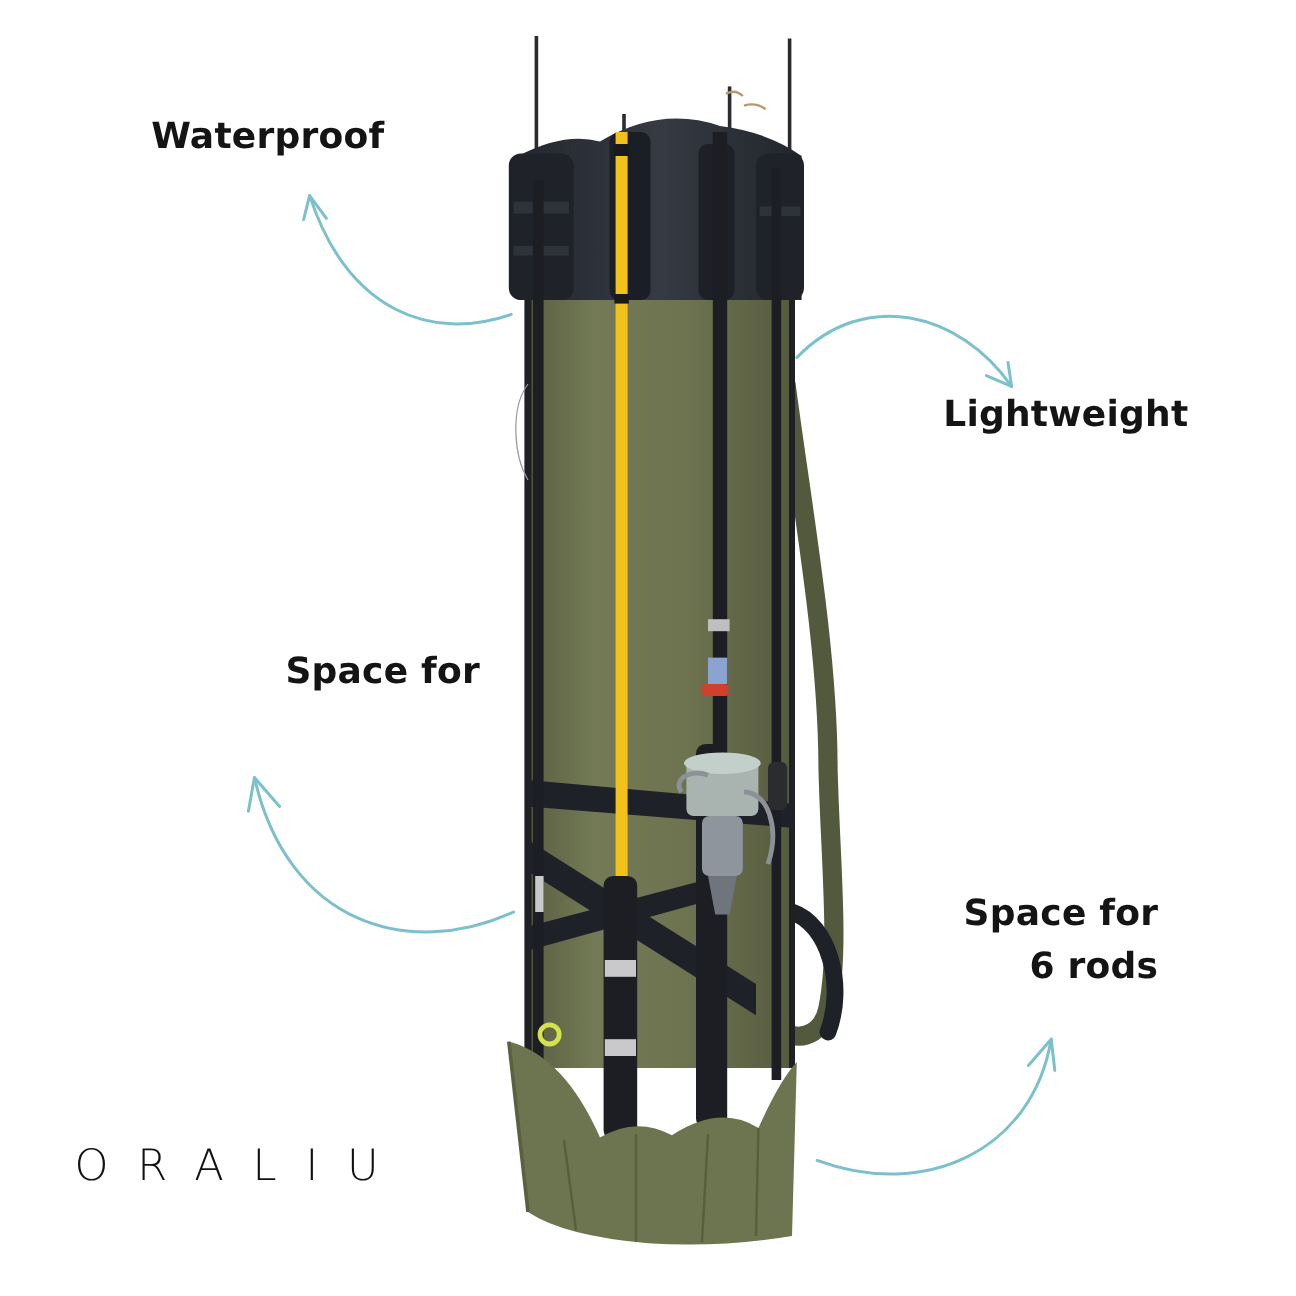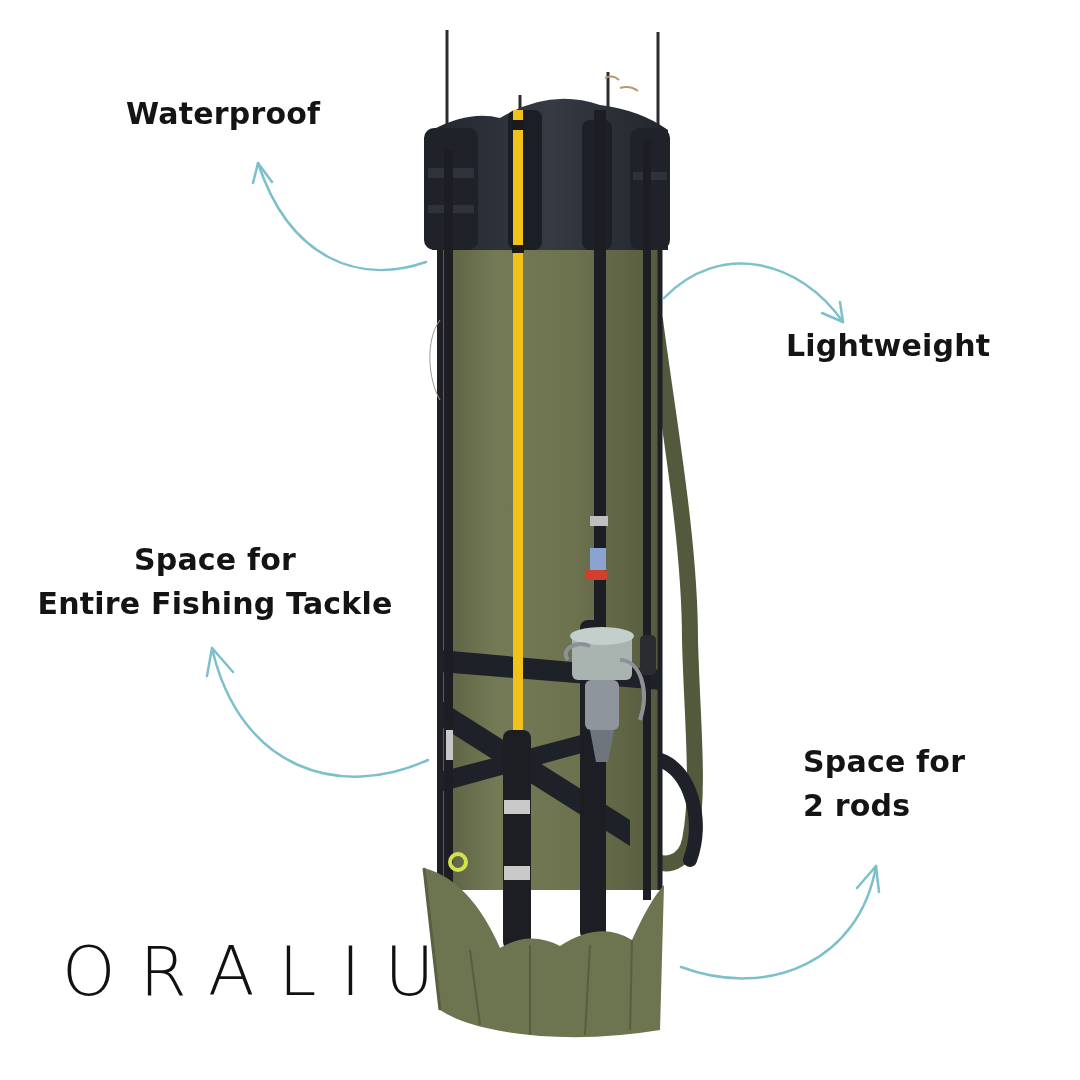--- a/index.html
+++ b/index.html
@@ -7,28 +7,28 @@
     .label {
       position: absolute;
       color: #141414;
       font-weight: 700;
       font-size: 30px;
       line-height: 44px;
       letter-spacing: 0.2px;
       white-space: nowrap;
     }
     .label.center { text-align: center; }
-    .label .line { display: block; }
+    .label .line { display: block; text-align: right; }
     #stage { position: absolute; left: 0; top: 0; width: 1080px; height: 1080px; }
     .logo {
       position: absolute;
       left: 62px; top: 942px;
       font-family: "DejaVu Sans", sans-serif;
       font-weight: 300;
-      font-size: 68px;
+      font-size: 36px;
       letter-spacing: 24px;
       color: #111111;
       line-height: 60px;
     }
   </style>
 </head>
 <body>
 
 <svg id="stage" viewBox="0 0 1080 1080" xmlns="http://www.w3.org/2000/svg">
   <defs>
@@ -141,21 +141,20 @@
 <div class="label" style="left:126px; top:92px;">
   <span class="line">Waterproof</span>
 </div>
 
 <div class="label" style="left:786px; top:324px;">
   <span class="line">Lightweight</span>
 </div>
 
 <div class="label center" style="left:30px; top:538px; width:370px;">
   <span class="line">Space for</span>
-  <span class="line">Entire Fishing Tackle</span>
 </div>
 
 <div class="label" style="left:803px; top:740px;">
   <span class="line">Space for</span>
-  <span class="line">2 rods</span>
+  <span class="line">6 rods</span>
 </div>
 
 <div class="logo">ORALIU</div>
 
 </body></html>

